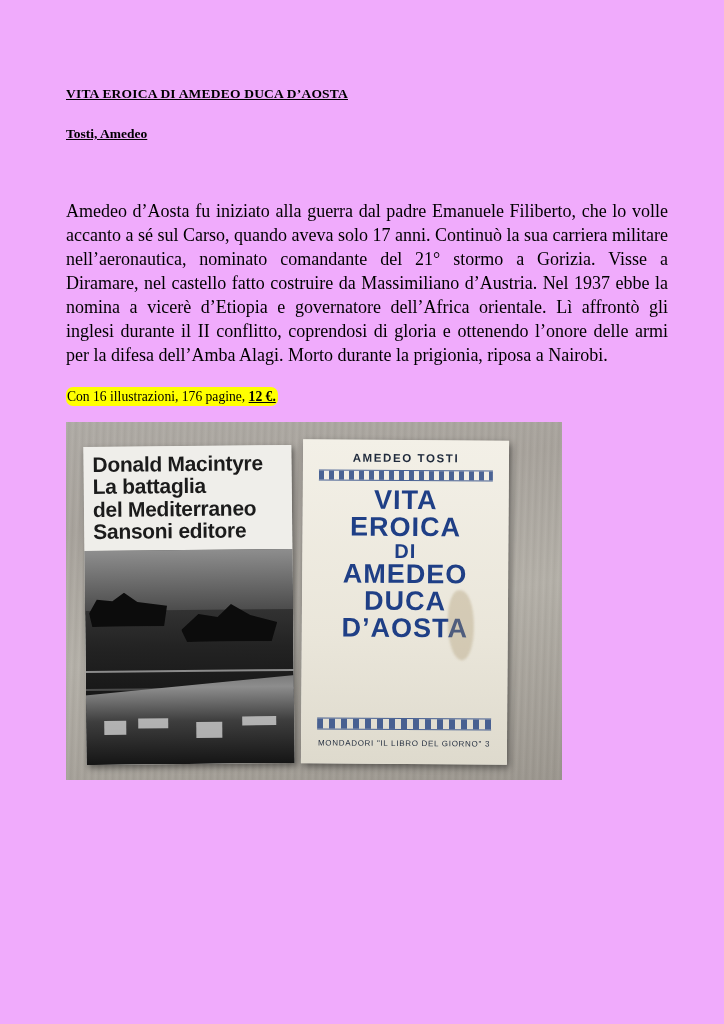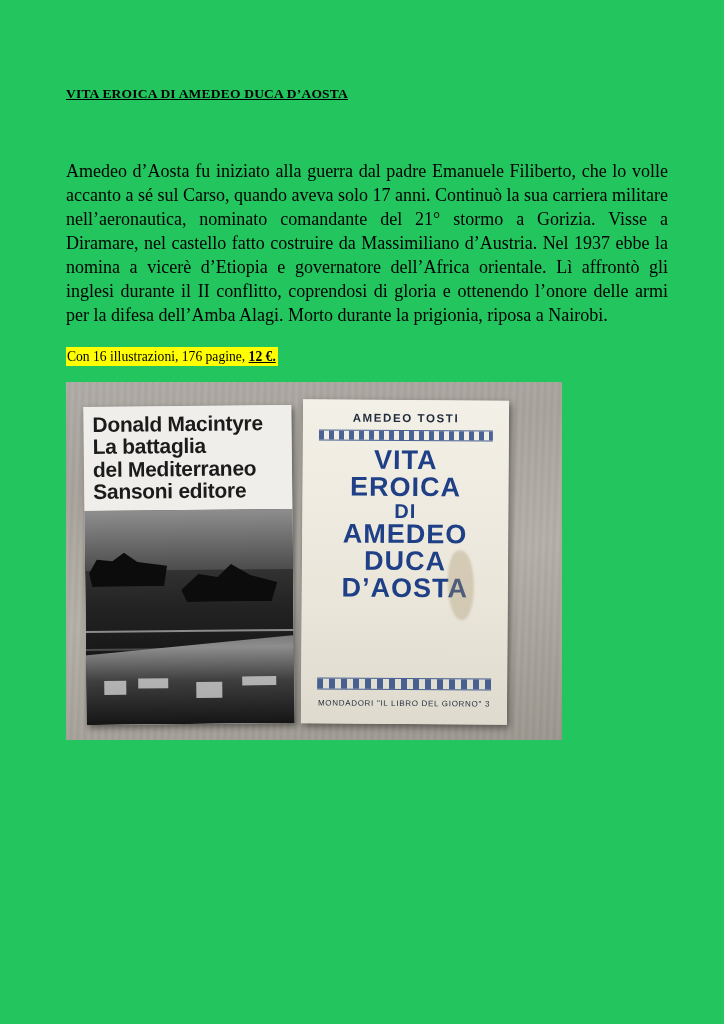--- a/index.html
+++ b/index.html
@@ -13,21 +13,21 @@
     font-family: "Liberation Serif", serif;
     color: #000000;
     position: relative;
     overflow: hidden;
   }
   .page {
     position: absolute;
     left: 0; top: 0;
     width: 724px;
     height: 1024px;
-    background: #22c55e;
+    background: #f0abfc;
   }
   .content {
     position: absolute;
     left: 66px;
     top: 84px;
     width: 602px;
   }
   .title-line {
     font-weight: bold;
     font-size: 13.5px;
@@ -55,20 +55,21 @@
     text-align: justify;
     margin: 0;
   }
   .price-line {
     margin-top: 19px;
     font-size: 13.6px;
     display: inline-block;
     background: #ffff00;
     padding: 1px 2px 1px 1px;
     line-height: 1.3;
+    border-radius: 7px;
   }
   .price-amount {
     font-weight: bold;
     text-decoration: underline;
   }
   .photo-wrap {
     margin-top: 16px;
     width: 468px;
     height: 358px;
     position: relative;
@@ -247,20 +248,23 @@
 </head>
 <body>
 
 <div class="page">
   <div class="content">
 
     <div class="block">
       <span class="title-line">VITA EROICA DI AMEDEO DUCA D’AOSTA</span>
     </div>
 
+    <div class="block">
+      <span class="meta-line">Tosti, Amedeo</span>
+    </div>
 
 
     <div class="spacer-big"></div>
 
     <p class="body-text">Amedeo d’Aosta fu iniziato alla guerra dal padre Emanuele Filiberto, che lo volle accanto a sé sul Carso, quando aveva solo 17 anni. Continuò la sua carriera militare nell’aeronautica, nominato comandante del 21° stormo a Gorizia. Visse a Diramare, nel castello fatto costruire da Massimiliano d’Austria. Nel 1937 ebbe la nomina a vicerè d’Etiopia e governatore dell’Africa orientale. Lì affrontò gli inglesi durante il II conflitto, coprendosi di gloria e ottenendo l’onore delle armi per la difesa dell’Amba Alagi. Morto durante la prigionia, riposa a Nairobi.</p>
 
     <div>
       <span class="price-line"><span>Con 16 illustrazioni, 176 pagine, </span><span class="price-amount">12 €.</span></span>
     </div>
 

